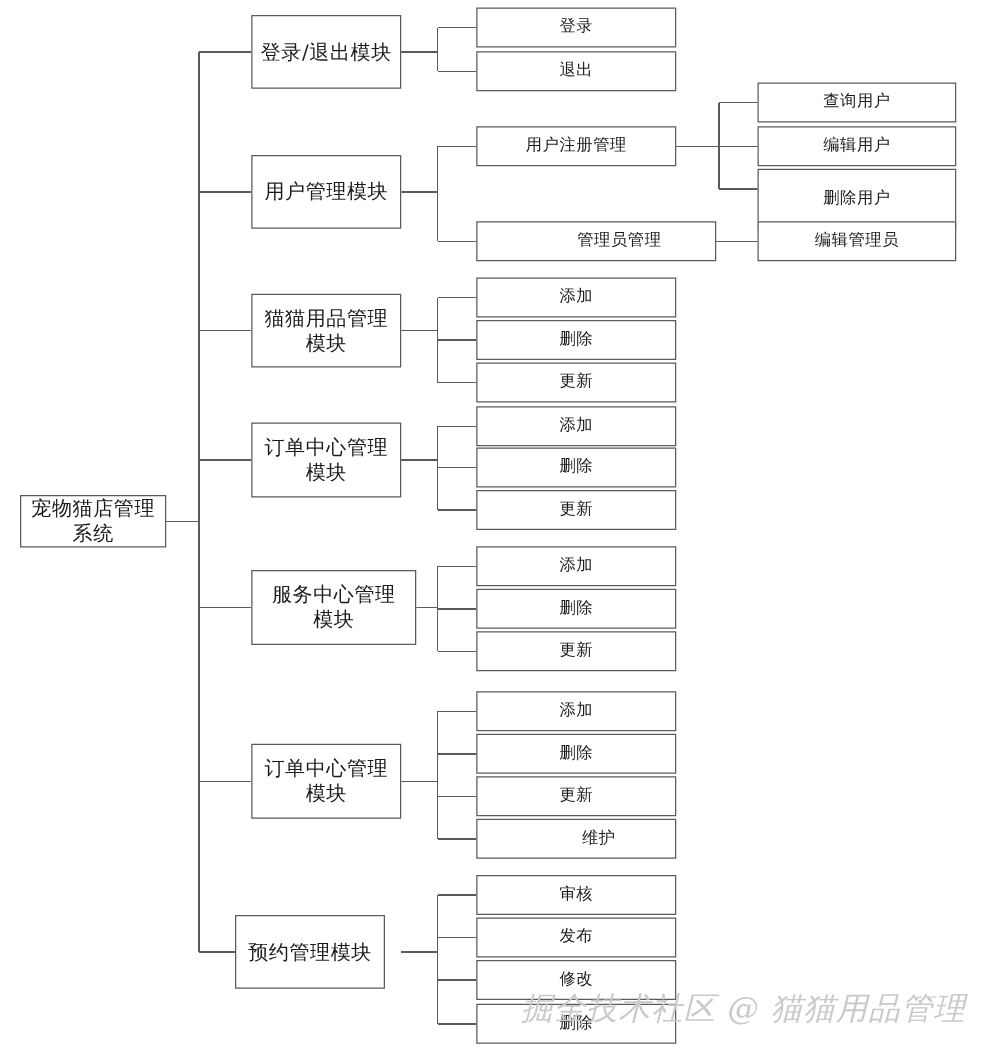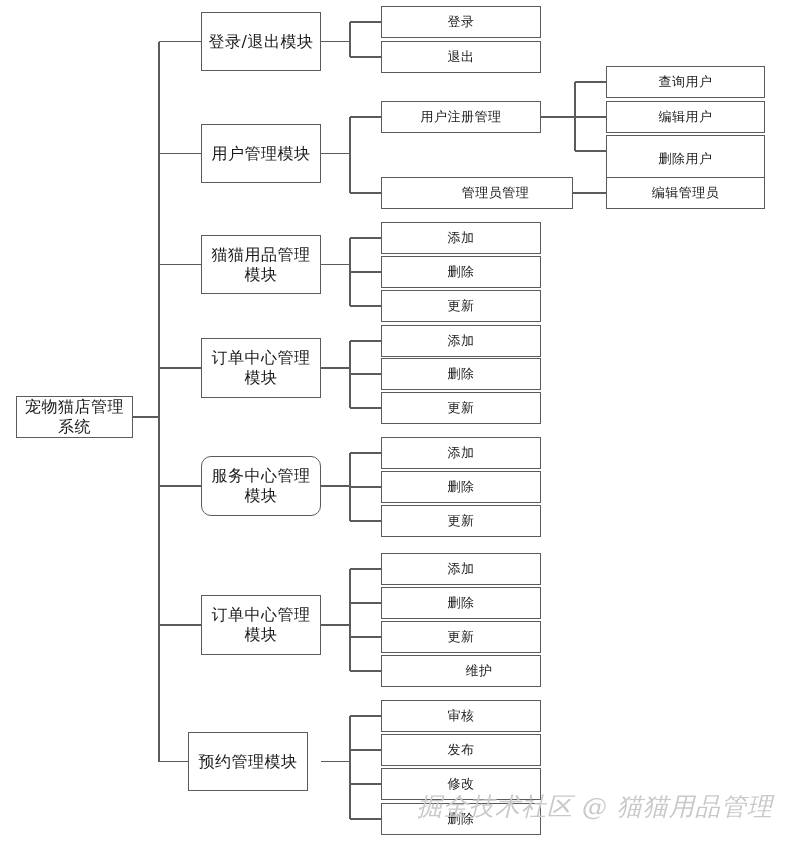--- a/index.html
+++ b/index.html
@@ -120,21 +120,21 @@
 
   <div id="node-layer">
       <div class="node root" style="left: 16px; top: 396px; width: 117px; height: 42px;">宠物猫店管理
 系统</div>
       <div class="node module" style="left: 201px; top: 12px; width: 120px; height: 59px;">登录/退出模块</div>
       <div class="node module" style="left: 201px; top: 124px; width: 120px; height: 59px; font-family: Liberation Serif, serif;">用户管理模块</div>
       <div class="node module" style="left: 201px; top: 235px; width: 120px; height: 59px;">猫猫用品管理
 模块</div>
       <div class="node module" style="left: 201px; top: 338px; width: 120px; height: 60px;">订单中心管理
 模块</div>
-      <div class="node module" style="left: 201px; top: 456px; width: 120px; height: 60px; border-radius: 10px;">服务中心管理
+      <div class="node module" style="left: 201px; top: 456px; width: 132px; height: 60px;">服务中心管理
 模块</div>
       <div class="node module" style="left: 201px; top: 595px; width: 120px; height: 60px;">订单中心管理
 模块</div>
       <div class="node module" style="left: 188px; top: 732px; width: 120px; height: 59px;">预约管理模块</div>
       <div class="node leaf" style="left: 381px; top: 6px; width: 160px; height: 32px;">登录</div>
       <div class="node leaf" style="left: 381px; top: 41px; width: 160px; height: 32px;">退出</div>
       <div class="node leaf" style="left: 381px; top: 101px; width: 160px; height: 32px;">用户注册管理</div>
       <div class="node leaf" style="left: 381px; top: 177px; width: 192px; height: 32px; padding-left: 37px;">管理员管理</div>
       <div class="node leaf" style="left: 381px; top: 222px; width: 160px; height: 32px;">添加</div>
       <div class="node leaf" style="left: 381px; top: 256px; width: 160px; height: 32px;">删除</div>

